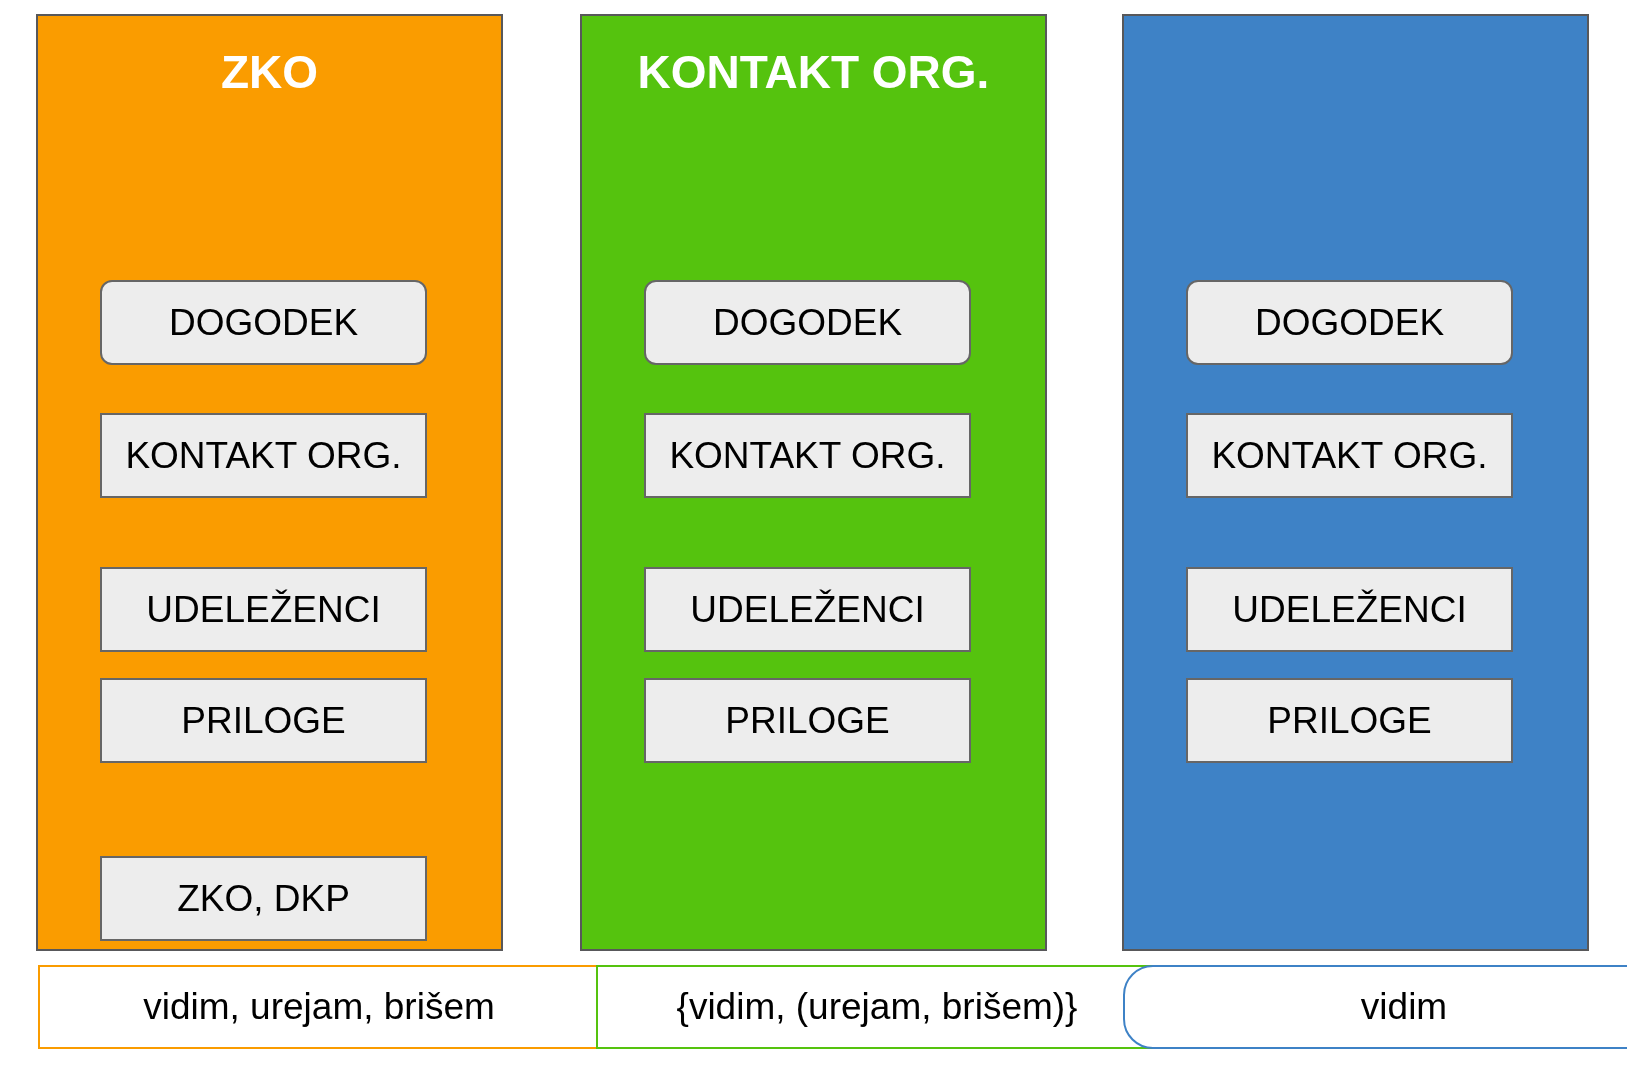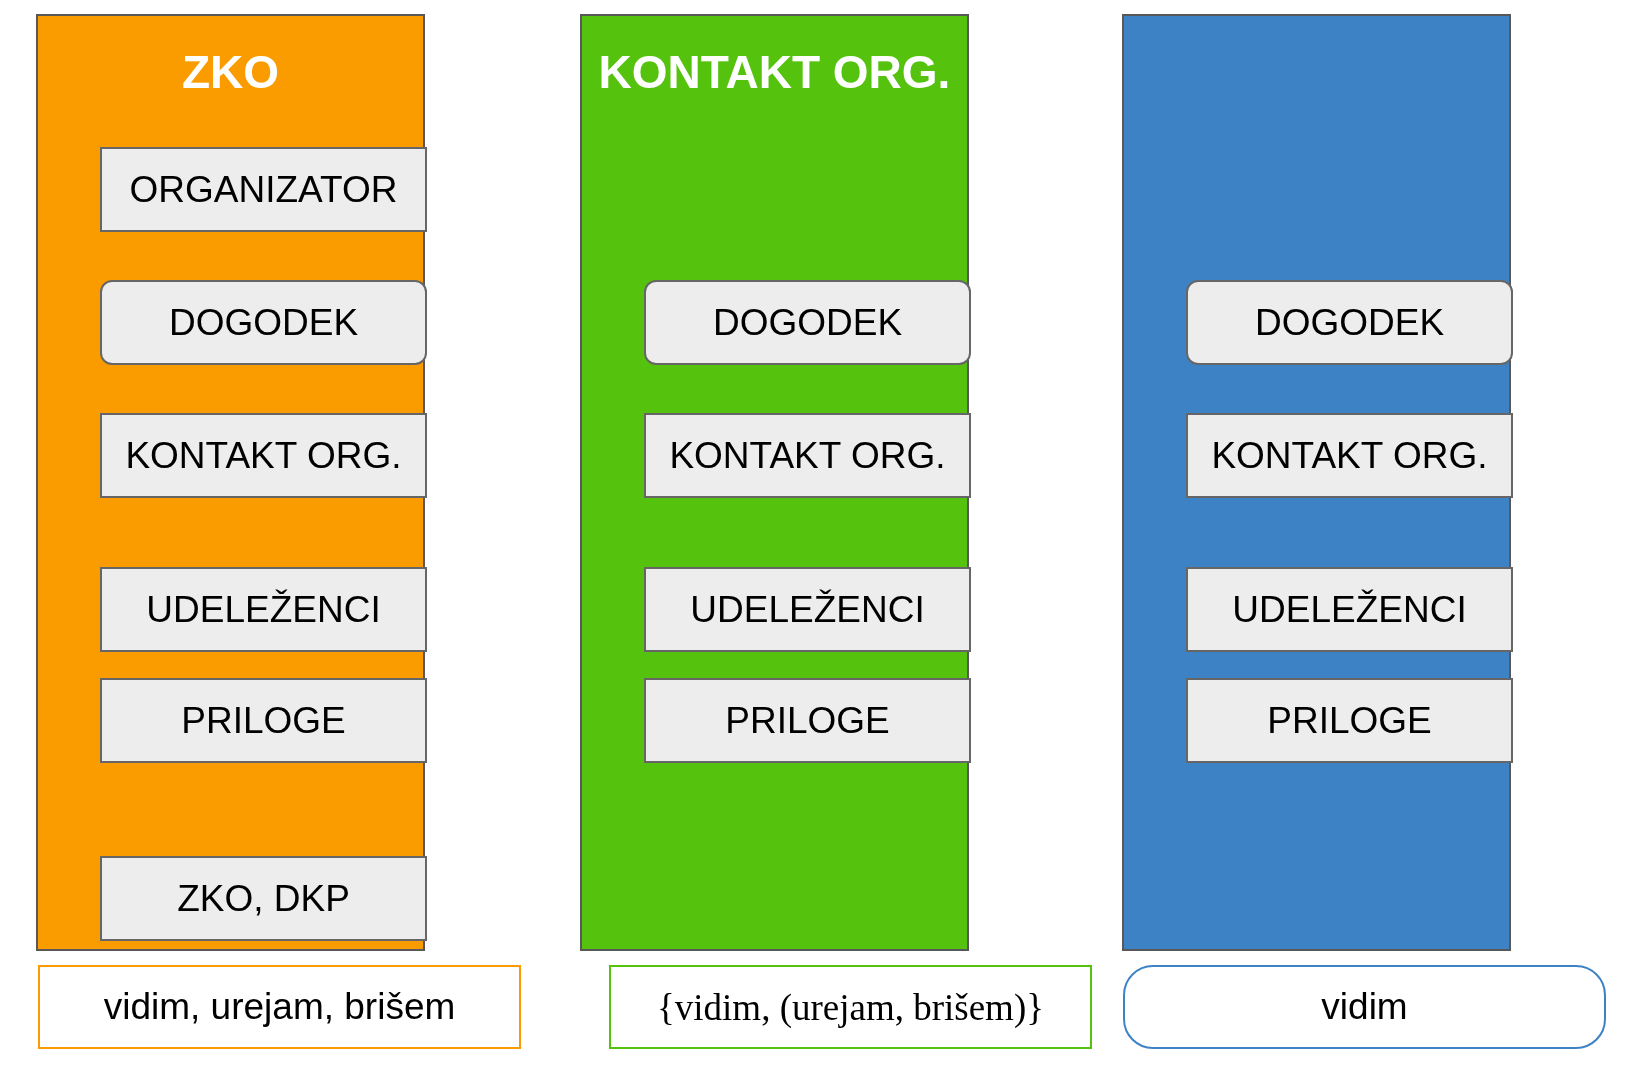--- a/index.html
+++ b/index.html
@@ -11,21 +11,21 @@
     position: relative;
     width: 1627px;
     height: 1066px;
     background: #ffffff;
     font-family: "Liberation Sans", sans-serif;
     overflow: hidden;
   }
   .column {
     position: absolute;
     top: 14px;
-    width: 389px;
+    width: 467px;
     height: 937px;
     box-sizing: border-box;
     border: 2px solid #58585a;
   }
   .c0 { left: 36px; }
   .c1 { left: 580px; }
   .c2 { left: 1122px; }
   .col-title {
     position: absolute;
     top: 30px;
@@ -56,44 +56,43 @@
   }
   .r0 { top: 131px; }
   .r1 { top: 264px; border-radius: 12px; }
   .r2 { top: 397px; }
   .r3 { top: 551px; }
   .r4 { top: 662px; }
   .r5 { top: 795px; }
   .legend {
     position: absolute;
     top: 965px;
-    width: 483px;
+    width: 562px;
     height: 84px;
     box-sizing: border-box;
     background: #ffffff;
     border: 2px solid #999999;
     display: flex;
     align-items: center;
     justify-content: center;
     font-size: 37px;
     color: #000000;
     white-space: nowrap;
   }
   .l0 { left: 38px; }
-  .l1 { left: 609px; font-family: Liberation Serif, serif; }
+  .l1 { left: 596px; }
   .l2 { left: 1123px; border-radius: 30px; }
 </style>
 </head>
 <body>
 
 <div class="stage">
 
   <section class="column c0" style="background-color: rgb(250, 156, 0); border-color: rgb(88, 88, 90);">
     <h2 class="col-title">ZKO</h2>
-    <div class="ebox r0" style="background-color: rgb(237, 237, 237); border-color: rgb(102, 102, 102);">ORGANIZATOR</div>
     <div class="ebox r1" style="background-color: rgb(237, 237, 237); border-color: rgb(102, 102, 102);">DOGODEK</div>
     <div class="ebox r2" style="background-color: rgb(237, 237, 237); border-color: rgb(102, 102, 102);">KONTAKT ORG.</div>
     <div class="ebox r3" style="background-color: rgb(237, 237, 237); border-color: rgb(102, 102, 102);">UDELEŽENCI</div>
     <div class="ebox r4" style="background-color: rgb(237, 237, 237); border-color: rgb(102, 102, 102);">PRILOGE</div>
     <div class="ebox r5" style="background-color: rgb(237, 237, 237); border-color: rgb(102, 102, 102); margin-top: 45px;">ZKO, DKP</div>
   </section>
 
   <section class="column c1" style="background-color: rgb(85, 195, 14); border-color: rgb(88, 88, 90);">
     <h2 class="col-title">KONTAKT ORG.</h2>
     <div class="ebox r1" style="background-color: rgb(237, 237, 237); border-color: rgb(102, 102, 102);">DOGODEK</div>

